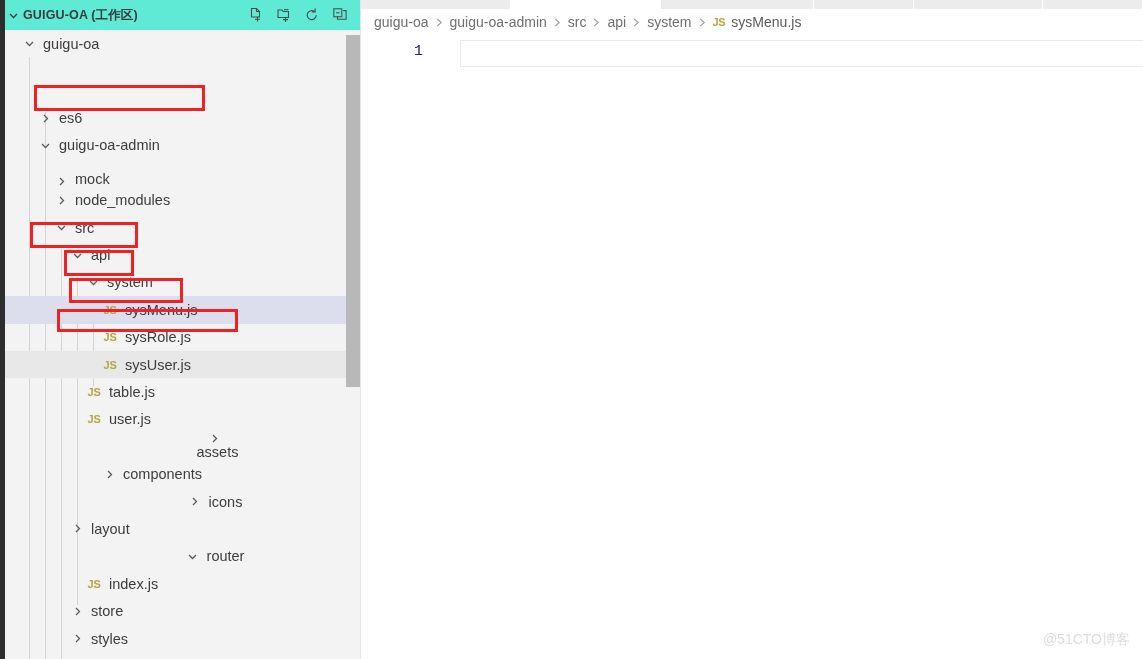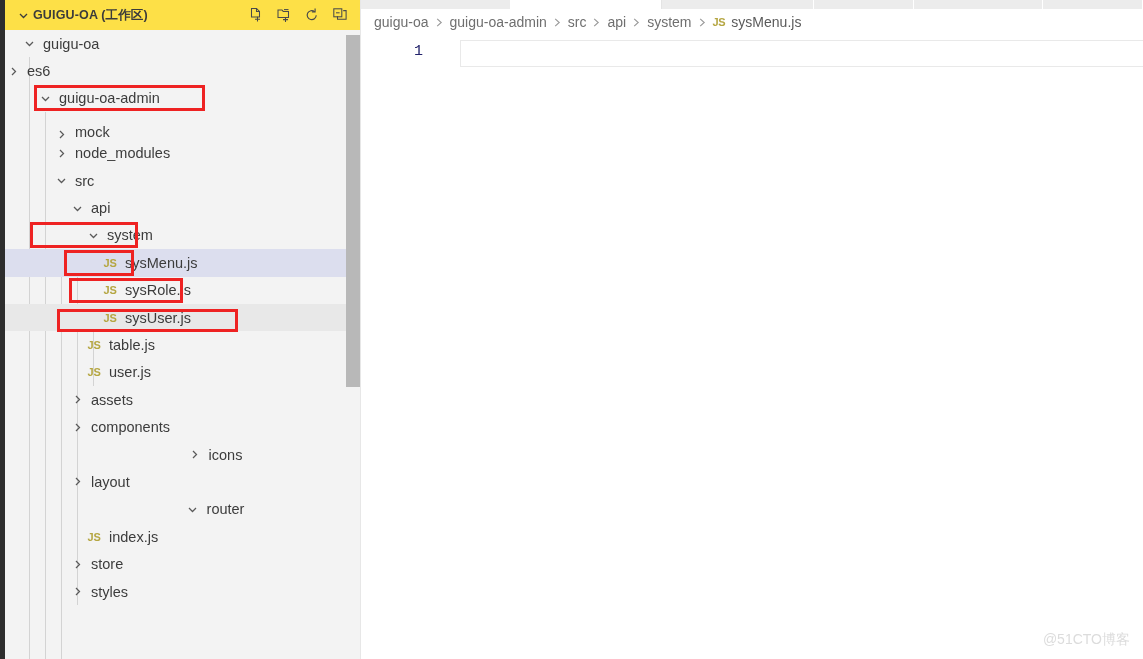--- a/index.html
+++ b/index.html
@@ -34,23 +34,22 @@
     position: absolute;
     left: 5px; top: 0;
     width: 355px; height: 659px;
     background: #f3f3f3;
     overflow: hidden;
   }
   .sb-header {
     height: 30px;
     display: flex;
     align-items: center;
-    padding-left: 10px;
     padding-right: 8px;
-    background: #fde047;
+    background: #5eead4;
     box-sizing: border-box;
     justify-content: center;
   }
   .sb-title-chev {
     width: 16px;
     display: flex; align-items: center; justify-content: center;
     color: #4a4a4a;
   }
   .sb-title {
     font-size: 12.5px;
@@ -297,21 +296,21 @@
         <div class="guide" style="left: 72px; top: 246.6px; height: 328.8px;"></div>
         <div class="guide" style="left: 88px; top: 274px; height: 82.2px;"></div>
         <div class="row" style="padding-left: 16px;">
           <span class="twisty">
             <svg width="11" height="11" viewBox="0 0 11 11">
               <path d="M2 4 L5.5 7.5 L9 4" fill="none" stroke="#5a5a5a" stroke-width="1.25"></path>
             </svg>
           </span>
           <span class="label">guigu-oa</span>
         </div>
-        <div class="row" style="">
+        <div class="row" style="padding-left: 32px; margin-top: 47px;">
           <span class="twisty">
             <svg width="11" height="11" viewBox="0 0 11 11">
               <path d="M4 2 L7.5 5.5 L4 9" fill="none" stroke="#5a5a5a" stroke-width="1.25"></path>
             </svg>
           </span>
           <span class="label">es6</span>
         </div>
         <div class="row" style="padding-left: 32px;">
           <span class="twisty">
             <svg width="11" height="11" viewBox="0 0 11 11">
@@ -373,29 +372,29 @@
           <span class="label">sysUser.js</span>
         </div>
         <div class="row" style="padding-left: 80px;">
           <span class="jsbadge">JS</span>
           <span class="label">table.js</span>
         </div>
         <div class="row" style="padding-left: 80px;">
           <span class="jsbadge">JS</span>
           <span class="label">user.js</span>
         </div>
-        <div class="row" style="padding-left: 64px;">
+        <div class="row" style="padding-left: 64px; flex-direction: column;">
           <span class="twisty">
             <svg width="11" height="11" viewBox="0 0 11 11">
               <path d="M4 2 L7.5 5.5 L4 9" fill="none" stroke="#5a5a5a" stroke-width="1.25"></path>
             </svg>
           </span>
           <span class="label">assets</span>
         </div>
-        <div class="row" style="padding-left: 64px;">
+        <div class="row" style="padding-left: 64px; margin-left: 32px;">
           <span class="twisty">
             <svg width="11" height="11" viewBox="0 0 11 11">
               <path d="M4 2 L7.5 5.5 L4 9" fill="none" stroke="#5a5a5a" stroke-width="1.25"></path>
             </svg>
           </span>
           <span class="label">components</span>
         </div>
         <div class="row" style="padding-left: 64px; justify-content: center;">
           <span class="twisty">
             <svg width="11" height="11" viewBox="0 0 11 11">

